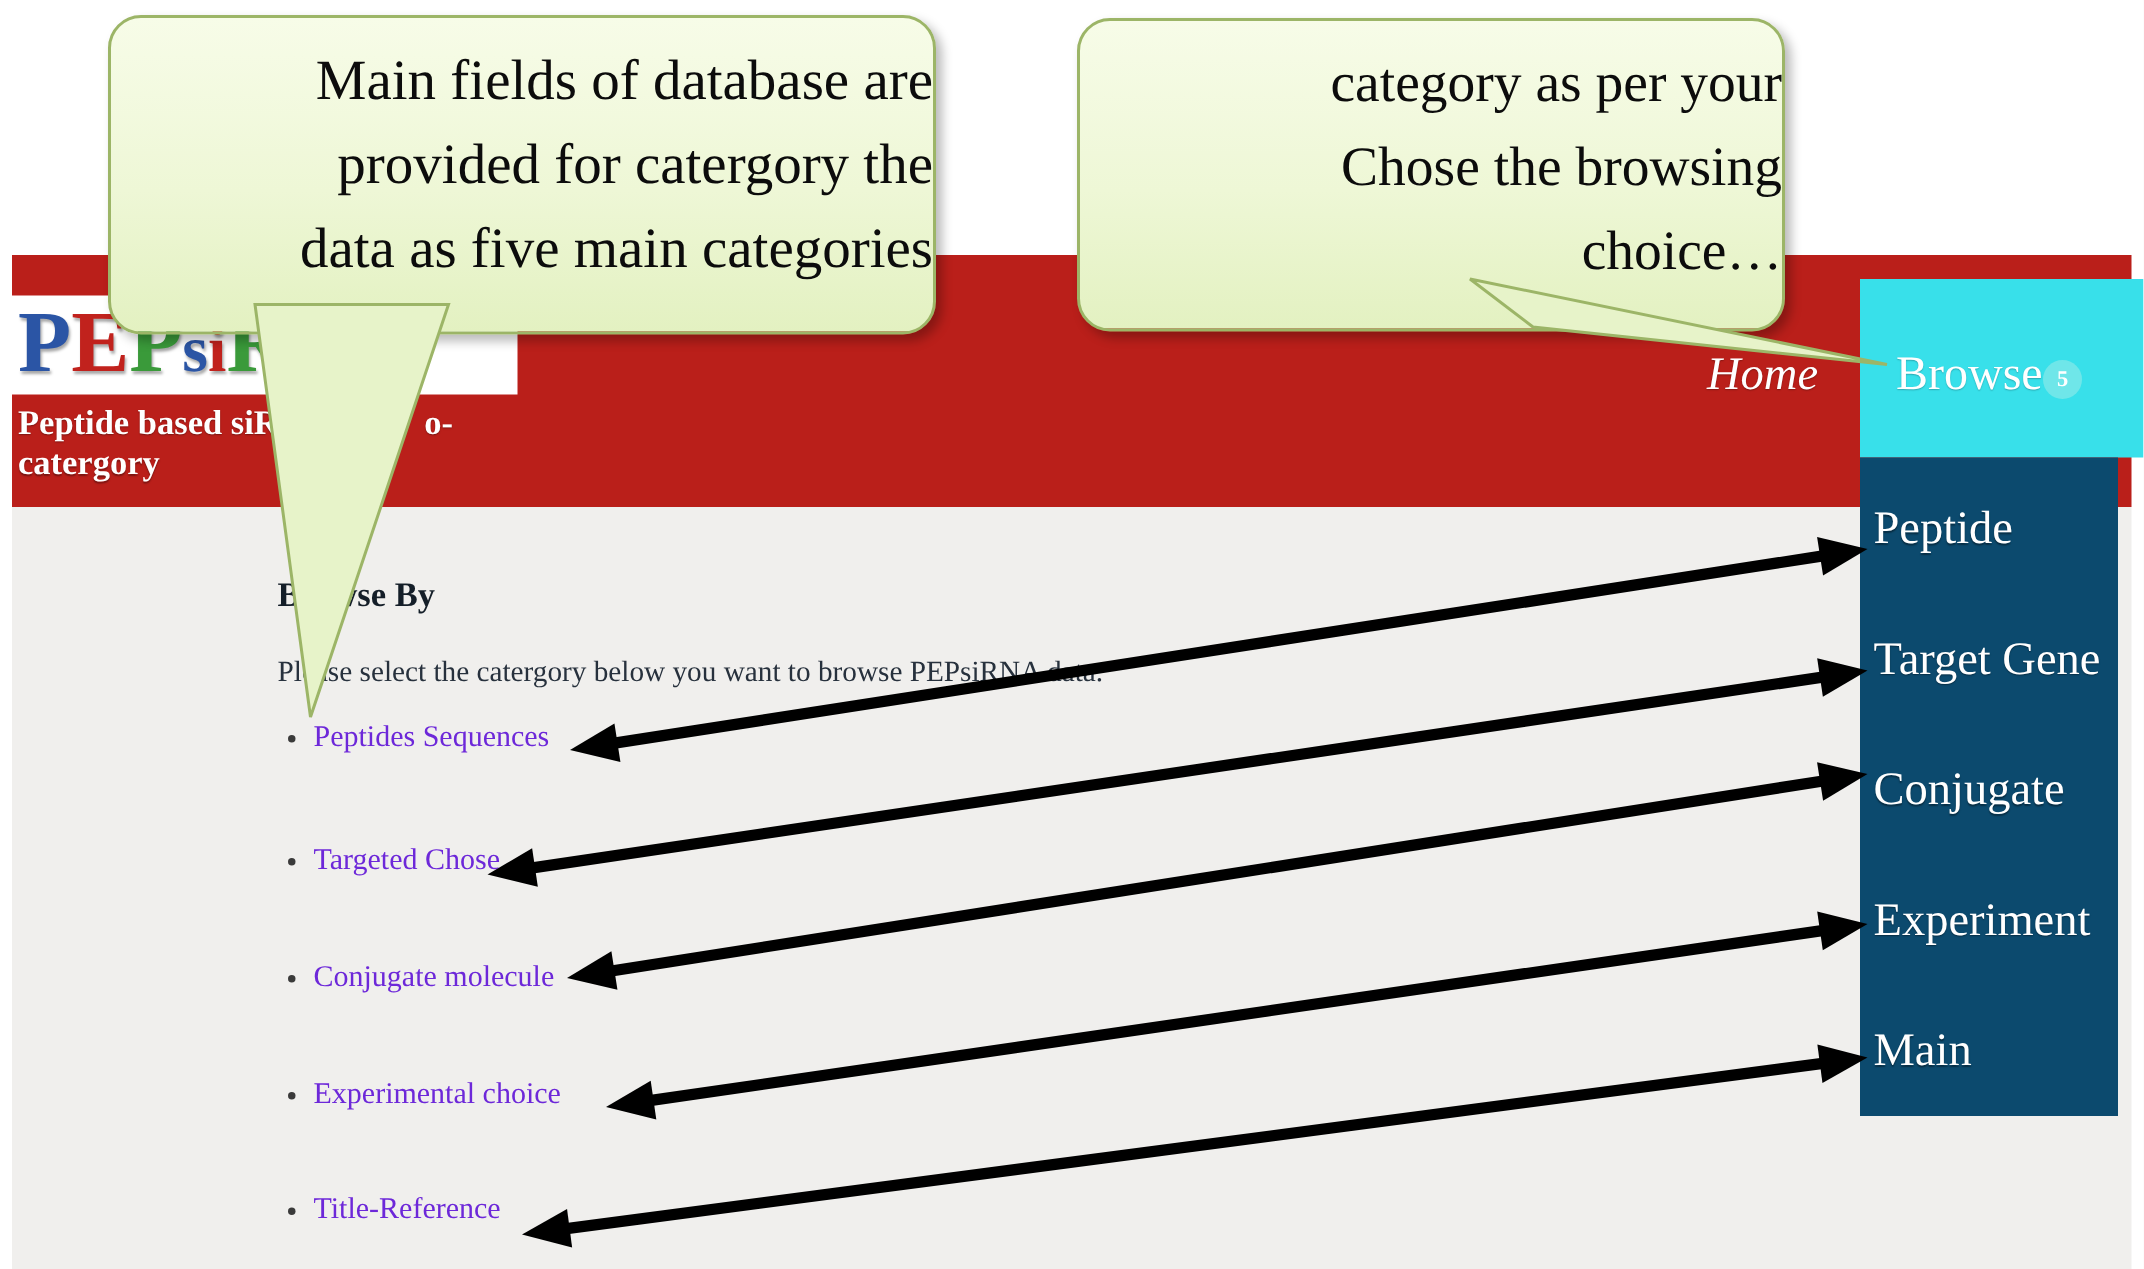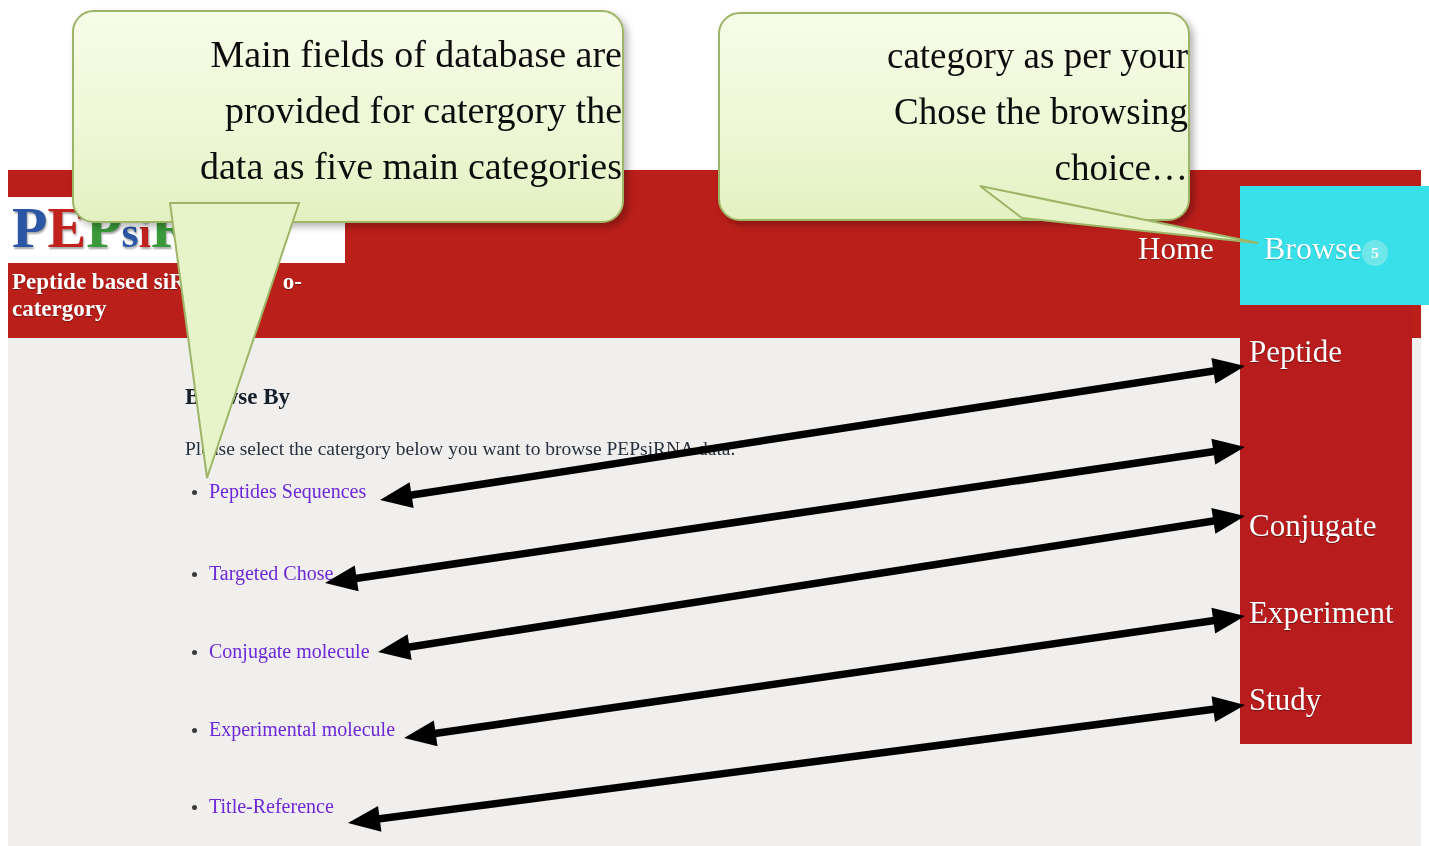--- a/index.html
+++ b/index.html
@@ -10,30 +10,30 @@
   .red-band{position:absolute;left:8px;top:170px;width:1413px;height:168px;background:#ba1f1a;}
   .logo-box{position:absolute;left:8px;top:197px;width:337px;height:66px;background:#ffffff;}
   .logo{position:absolute;left:12px;top:196px;white-space:nowrap;font-weight:bold;
         text-shadow:1px 2px 2px rgba(0,0,0,0.35);cursor:pointer;}
   .logo .Lg{font-size:58px;line-height:64px;}
   .logo .sm{font-size:44px;line-height:64px;}
   .tagline{position:absolute;left:12px;top:268px;color:#ffffff;font-weight:bold;
            font-size:23px;line-height:27px;text-shadow:0 1px 1px rgba(0,0,0,0.35);}
   .tag-line1{display:flex;justify-content:space-between;width:290px;}
   .nav-home{position:absolute;left:1138px;top:231px;color:#ffffff;font-size:31px;cursor:pointer;
-            text-shadow:0 1px 1px rgba(0,0,0,0.3);}
+            text-shadow:0 1px 1px rgba(0,0,0,0.3);font-style:italic;}
   .browse-box{position:absolute;left:1240px;top:186px;width:206px;height:119px;background:#38e0ea;cursor:pointer;}
   .browse-label{position:absolute;left:24px;top:44px;color:#ffffff;font-size:32px;
                 text-shadow:0 1px 1px rgba(0,0,0,0.25);}
   .browse-badge{position:absolute;left:122px;top:54px;width:26px;height:26px;border-radius:50%;
                 background:#6fe6e9;color:#ffffff;font-size:15px;font-weight:bold;
                 text-align:center;line-height:26px;}
 
   
-  .dropdown{position:absolute;left:1240px;top:305px;width:172px;height:439px;background:#b91c1c;}
+  .dropdown{position:absolute;left:1240px;top:305px;width:172px;height:439px;background:#0c4a6e;}
   .dd-item{position:absolute;left:9px;color:#ffffff;font-size:31px;line-height:34px;cursor:pointer;
            text-shadow:0 1px 1px rgba(0,0,0,0.4);white-space:nowrap;}
 
   
   .content{position:absolute;left:8px;top:338px;width:1413px;height:508px;background:#f0efed;}
   .browse-by{position:absolute;left:185px;top:384px;font-size:23px;font-weight:bold;color:#141e28;}
   .intro{position:absolute;left:185px;top:438px;font-size:19.5px;color:#27313d;}
   .browse-li{position:absolute;left:192px;height:28px;font-size:20px;color:#6d28d9;cursor:pointer;
              display:flex;align-items:center;white-space:nowrap;}
   .bullet{width:5px;height:5px;border-radius:50%;background:#3a3a3a;margin-right:12px;margin-top:3px;}
@@ -89,32 +89,33 @@
   <div class="browse-li" style="top:559px">
     <span class="bullet"></span>
     <span>Targeted Chose</span>
   </div>
   <div class="browse-li" style="top:637px">
     <span class="bullet"></span>
     <span>Conjugate molecule</span>
   </div>
   <div class="browse-li" style="top:715px">
     <span class="bullet"></span>
-    <span>Experimental molecule</span>
+    <span>Experimental choice</span>
   </div>
   <div class="browse-li" style="top:792px">
     <span class="bullet"></span>
     <span>Title-Reference</span>
   </div>
 
   <div class="dropdown">
     <div class="dd-item" style="top:30px">Peptide</div>
+    <div class="dd-item" style="top:117px">Target Gene</div>
     <div class="dd-item" style="top:204px">Conjugate</div>
     <div class="dd-item" style="top:291px">Experiment</div>
-    <div class="dd-item" style="top:378px">Study</div>
+    <div class="dd-item" style="top:378px">Main</div>
   </div>
 
   <div class="bubble" id="bubble-left">
     <div class="b-line">Main fields of database are</div>
     <div class="b-line">provided for catergory the</div>
     <div class="b-line">data as five main categories</div>
   </div>
   <div class="bubble" id="bubble-right">
     <div class="b-line">category as per your</div>
     <div class="b-line">Chose the browsing</div>

